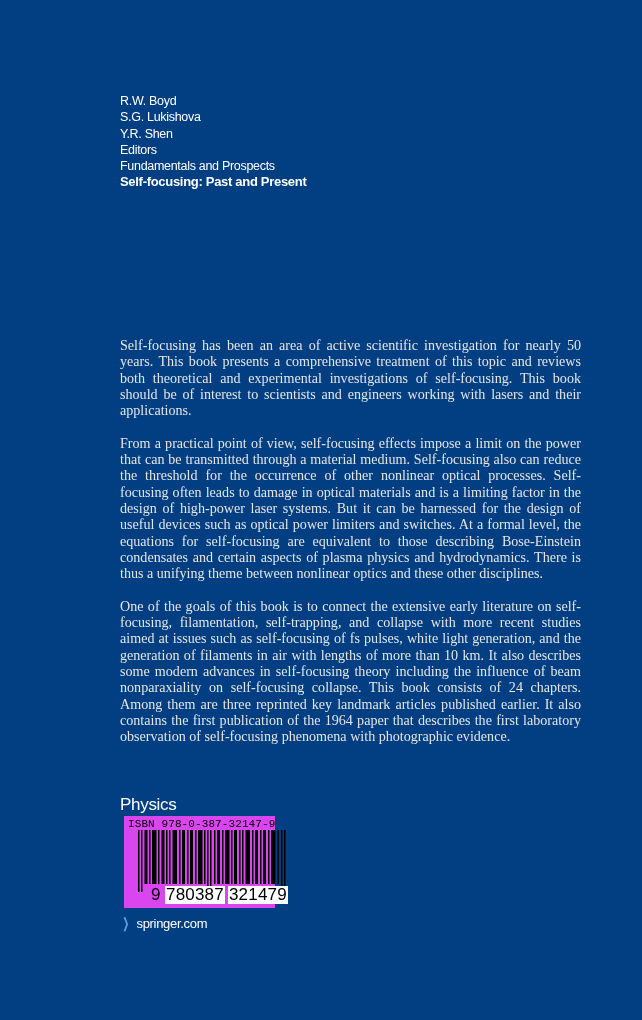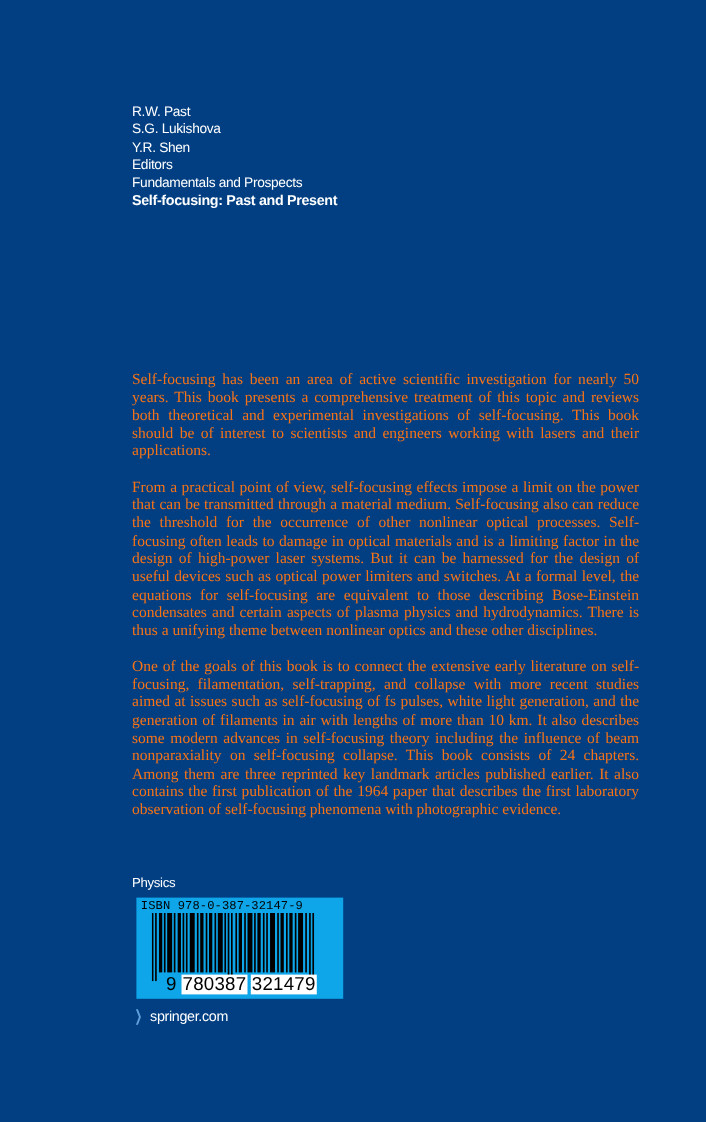--- a/index.html
+++ b/index.html
@@ -48,39 +48,39 @@
 
     .body-text {
       position: absolute;
       left: 120px;
       top: 337px;
       width: 461px;
       font-size: 14.1px;
       line-height: 16.3px;
       text-align: justify;
       hyphens: manual;
-      color: #f97316;
+      color: #e5e5e5;
     }
     .body-text p {
       margin: 0 0 16.3px 0;
     }
     .subject {
       position: absolute;
       left: 120px;
       top: 795px;
-      font-size: 12px;
+      font-size: 17px;
       letter-spacing: -0.3px;
     }
     .barcode-box {
       position: absolute;
       left: 124px;
       top: 816px;
-      width: 188px;
+      width: 151px;
       height: 92px;
-      background: #0ea5e9;
+      background: #d946ef;
       color: #000000;
     }
     .isbn-line {
       position: absolute;
       left: 4px;
       top: 2px;
       font-family: "Liberation Mono", "DejaVu Sans Mono", monospace;
       font-size: 11px;
       letter-spacing: 0.1px;
       white-space: nowrap;
@@ -129,21 +129,21 @@
       font-size: 14px;
       display: inline-block;
       transform: scaleX(0.6);
       line-height: 16px;
     }
   </style>
 </head>
 <body>
 
 <div class="header sans">
-  <div class="hline">R.W. Past</div>
+  <div class="hline">R.W. Boyd</div>
   <div class="hline">S.G. Lukishova</div>
   <div class="hline">Y.R. Shen</div>
   <div class="hline italic">Editors</div>
   <div class="hline">Fundamentals and Prospects</div>
   <div class="hline bold">Self-focusing: Past and Present</div>
 </div>
 
 <div class="body-text serif">
   <p>Self-focusing has been an area of active scientific investigation for nearly 50 years. This book presents a comprehensive treatment of this topic and reviews both theoretical and experimental investigations of self-focusing. This book should be of interest to scientists and engineers working with lasers and their applications.</p>
   <p>From a practical point of view, self-focusing effects impose a limit on the power that can be transmitted through a material medium. Self-focusing also can reduce the threshold for the occurrence of other nonlinear optical processes. Self-focusing often leads to damage in optical materials and is a limiting factor in the design of high-power laser systems. But it can be har­nessed for the design of useful devices such as optical power limiters and switches. At a formal level, the equations for self-focusing are equivalent to those describing Bose-Einstein condensates and certain aspects of plasma physics and hydrodynamics. There is thus a unifying theme between non­linear optics and these other disciplines.</p>

